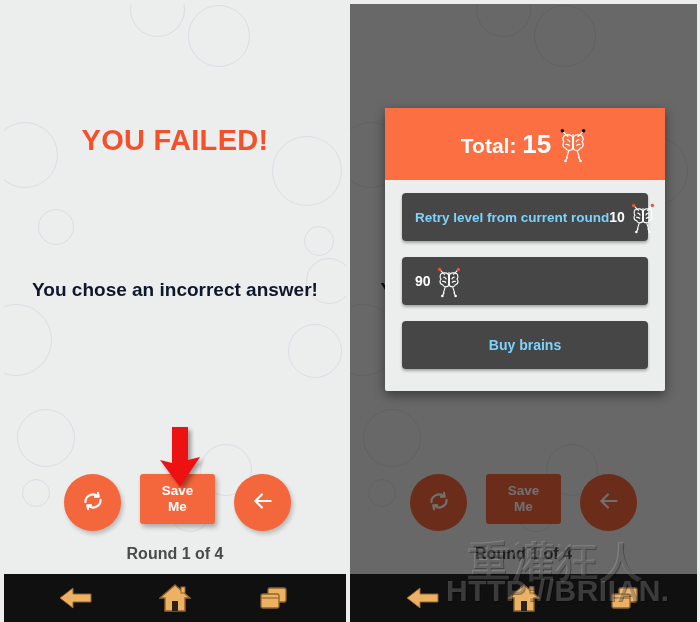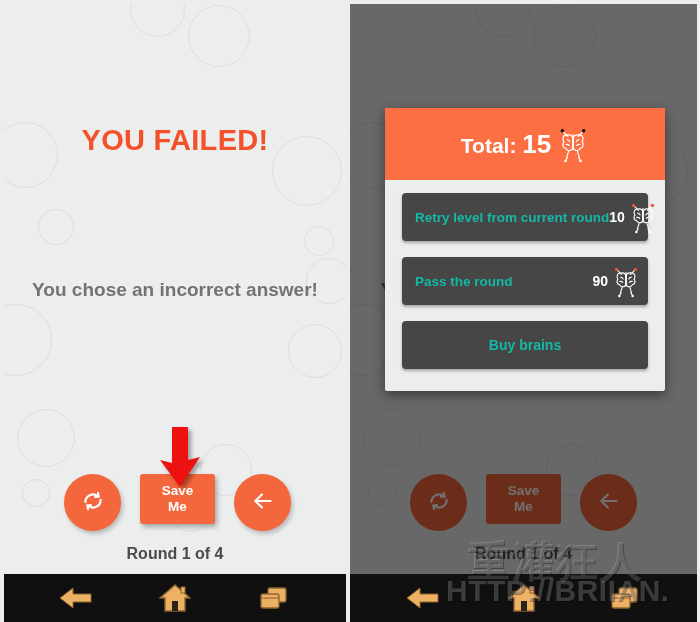--- a/index.html
+++ b/index.html
@@ -54,21 +54,21 @@
     text-align: center;
     color: #f4502a;
     font-size: 29px;
     font-weight: bold;
     letter-spacing: 0.3px;
   }
   .fail-sub {
     position: absolute;
     top: 275px; left: 0; right: 0;
     text-align: center;
-    color: #737373;
+    color: #0f172a;
     font-size: 19px;
     font-weight: bold;
   }
 
   
   .action-row {
     position: absolute;
     top: 470px; left: 0; right: 0;
     height: 58px;
   }
@@ -180,21 +180,21 @@
     height: 48px;
     background: #464646;
     border-radius: 4px;
     margin-bottom: 16px;
     box-shadow: 0 2px 3px rgba(0,0,0,.3);
     display: flex;
     align-items: center;
     padding: 0 8px 0 13px;
   }
   .opt-label {
-    color: #14b8a6;
+    color: #7dd3fc;
     font-size: 13.5px;
     font-weight: bold;
     flex: 1;
     white-space: nowrap;
   }
   .opt-cost {
     color: #fff;
     font-size: 14px;
     font-weight: bold;
     margin-right: 4px;
@@ -413,21 +413,20 @@
                 <path d="M14.5 33 L12 41 M13 41 L10.5 45 M25.5 33 L28 41 M27 41 L29.5 45"></path>
               </g>
               <circle cx="6.6" cy="7.4" r="2.4" fill="#f4502a"></circle>
               <circle cx="33.4" cy="7.4" r="2.4" fill="#f4502a"></circle>
               <circle cx="10.5" cy="45.5" r="1.8" fill="#fff"></circle>
               <circle cx="29.5" cy="45.5" r="1.8" fill="#fff"></circle>
             </svg>
           </div>
 
           <div class="opt-row">
-            <span class="opt-label">Pass the round</span>
             <span class="opt-cost">90</span>
             <svg class="opt-brain" viewBox="0 0 40 48">
               <g stroke="#ffffff" stroke-width="1.6" fill="none" stroke-linecap="round">
                 <path d="M20 12 L20 31"></path>
                 <path d="M12.5 12.5c-3.2 0-5.2 2.4-5.2 5.3 0 1.5.5 2.6 1.3 3.5-.9.8-1.4 2-1.4 3.3 0 2.4 1.6 4.2 3.7 4.7.5 1.7 2.1 2.9 4.1 2.9 2.6 0 4.6-1.9 4.6-4.4V17c0-2.7-2.1-4.6-4.9-4.6-.7 0-1.4.1-2.2.1z"></path>
                 <path d="M27.5 12.5c3.2 0 5.2 2.4 5.2 5.3 0 1.5-.5 2.6-1.3 3.5.9.8 1.4 2 1.4 3.3 0 2.4-1.6 4.2-3.7 4.7-.5 1.7-2.1 2.9-4.1 2.9-2.6 0-4.6-1.9-4.6-4.4V17c0-2.7 2.1-4.6 4.9-4.6.7 0 1.4.1 2.2.1z"></path>
                 <path d="M12.5 18.5c1.6.3 2.8 1.3 3.4 2.6M11 24.6c1.8-.4 3.3.1 4.3 1.3M27.5 18.5c-1.6.3-2.8 1.3-3.4 2.6M29 24.6c-1.8-.4-3.3.1-4.3 1.3"></path>
                 <path d="M13.5 14.5 L7.5 8.5M26.5 14.5 L32.5 8.5"></path>
                 <path d="M14.5 33 L12 41 M13 41 L10.5 45 M25.5 33 L28 41 M27 41 L29.5 45"></path>
               </g>

